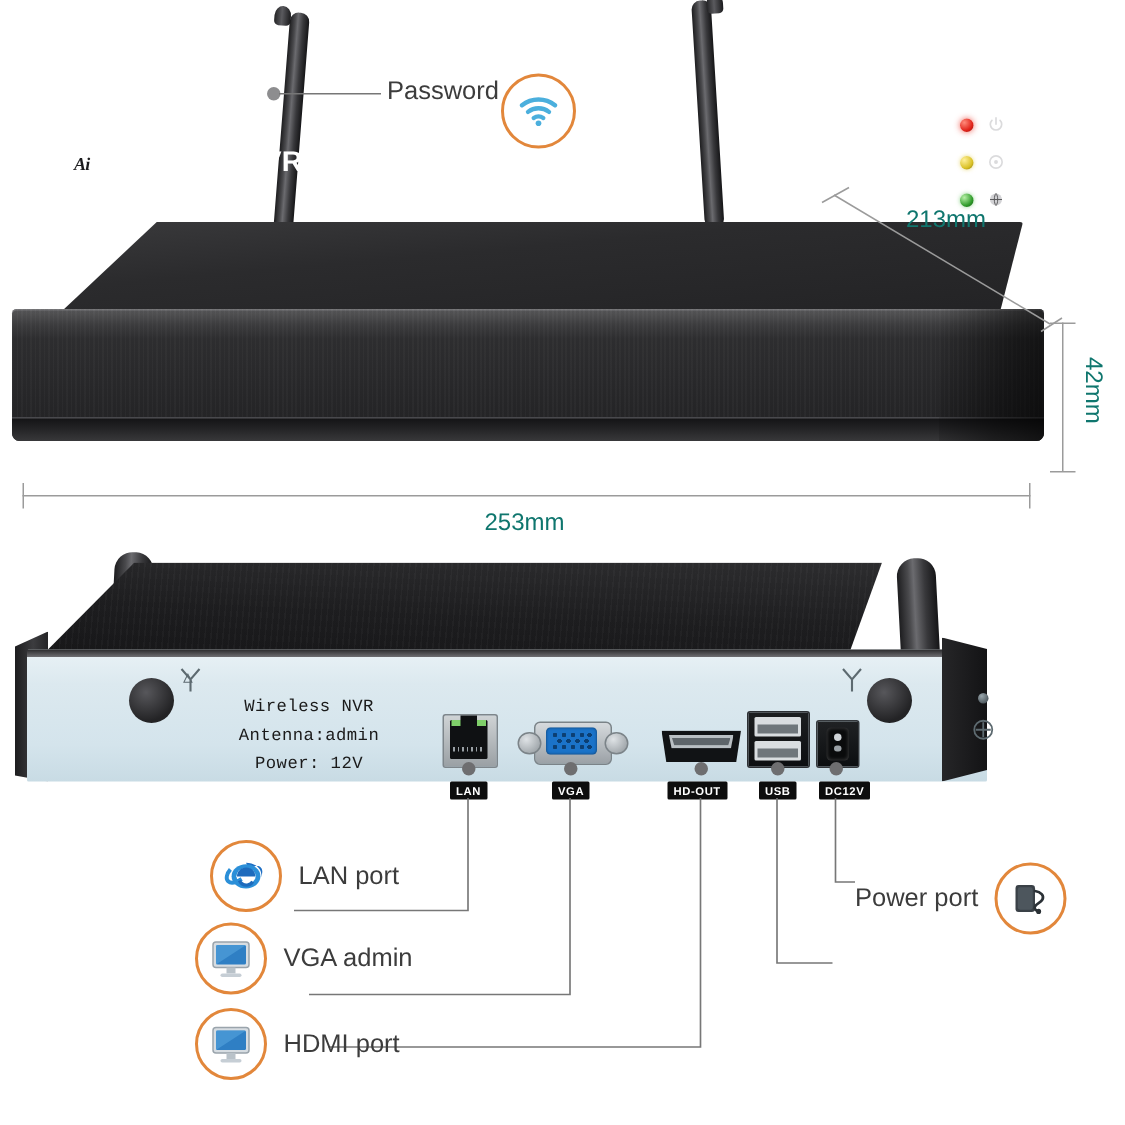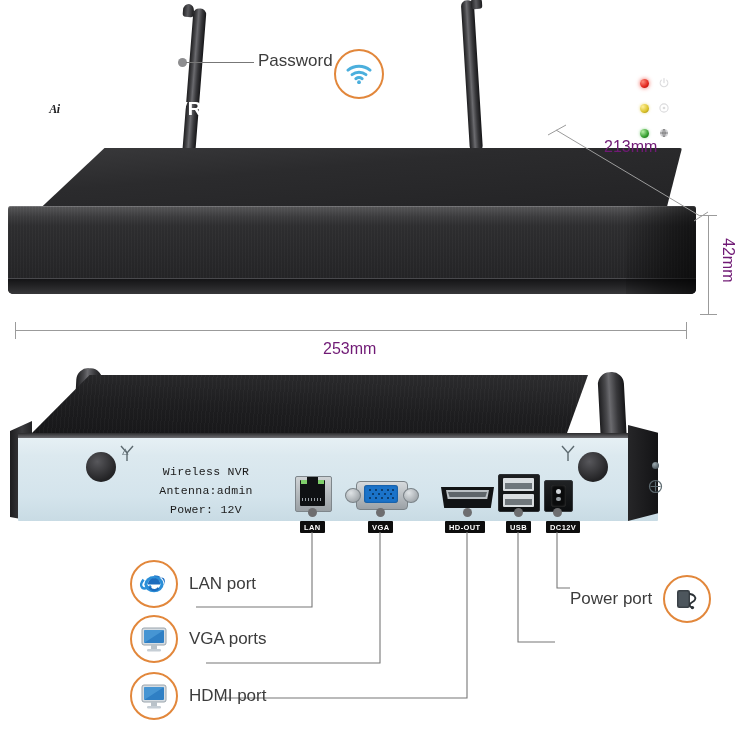--- a/index.html
+++ b/index.html
@@ -64,21 +64,21 @@
            box-shadow:0 0 3px rgba(220,195,40,.6);}
   .led.green{background:radial-gradient(circle at 32% 30%,#b6f0a6,#2f9b2a 62%,#12500f);
            box-shadow:0 0 3px rgba(60,180,55,.55);}
   .glyph{width:12px;height:12px;opacity:.92;}
 
   
   .dimline{position:absolute;background:#9b9b9b;}
   .dim-h{height:1px;}
   .dim-v{width:1px;}
   .tick{position:absolute;background:#9b9b9b;}
-  .dimtext{position:absolute;font-size:16px;color:#701a75;white-space:nowrap;}
+  .dimtext{position:absolute;font-size:16px;color:#0f766e;white-space:nowrap;}
   .dimtext.vert{writing-mode:vertical-rl;}
 
   
   .ant{position:absolute;border-radius:6px;
     background:linear-gradient(90deg,#1d1d1f 0%,#4a4a4d 28%,#6b6b6f 42%,#38383b 70%,#151517 100%);}
   .ant-cap{position:absolute;border-radius:50% 50% 3px 3px;
     background:linear-gradient(90deg,#232325,#5a5a5e 45%,#1a1a1c);}
 
   
   #antenna-callout{position:absolute;left:178px;top:62px;}
@@ -330,21 +330,21 @@
 
     <path d="M380 12 L380 143 L206 143" stroke="#777" stroke-width="1.1" fill="none"></path>
 
     <path d="M467 12 L467 178 L219 178" stroke="#777" stroke-width="1.1" fill="none"></path>
 
     <path d="M518 12 L518 122 L555 122" stroke="#777" stroke-width="1.1" fill="none"></path>
 
     <path d="M557 12 L557 68 L570 68" stroke="#777" stroke-width="1.1" fill="none"></path>
   </svg>
 
-  <div class="crow" style="left:130px;top:560px;justify-content:center;">
+  <div class="crow" style="left:140px;top:560px;justify-content:center;">
     <div class="badge" style="position:relative;width:44px;height:44px;flex:0 0 44px;">
       <svg width="30" height="26" viewBox="0 0 30 26">
         <path d="M15 4.2c5.6 0 10.2 3.4 10.2 7.8 0 1.2-.35 2.35-.95 3.35 1.9-3.6 2.2-6.6.6-8.1-1.5-1.45-4.6-1-8 .9" fill="#1f6fc4"></path>
         <ellipse cx="15" cy="13.2" rx="9.6" ry="8.1" fill="#2b8fd8"></ellipse>
         <ellipse cx="15" cy="13.2" rx="6.4" ry="5.4" fill="#fff"></ellipse>
         <path d="M4.6 8.6C2 11.6 1.4 14.9 3.1 16.5c1.7 1.6 5.3.9 9-1.5" fill="none" stroke="#2b8fd8" stroke-width="2.6"></path>
         <path d="M9 13.4h12.2c.2-3.4-2.4-6.1-6-6.1s-6.3 2.7-6.2 6.1z" fill="#1d6bbd"></path>
         <path d="M10.6 16c1 2 3 3.3 5.2 3.1 1.6-.15 2.9-1 3.7-2.3" fill="none" stroke="#1d6bbd" stroke-width="2.2"></path>
       </svg>
     </div>
@@ -354,21 +354,21 @@
   <div class="crow" style="left:130px;top:615px;">
     <div class="badge" style="position:relative;width:44px;height:44px;flex:0 0 44px;">
       <svg width="30" height="28" viewBox="0 0 30 28">
         <rect x="3" y="3" width="24" height="17" rx="2" fill="#d7dde2" stroke="#9aa4ac" stroke-width="1"></rect>
         <rect x="5" y="5" width="20" height="13" rx="1" fill="#2f7fc4"></rect>
         <path d="M5 5h20l-20 13z" fill="#5aa8e0" opacity=".55"></path>
         <rect x="12" y="20" width="6" height="4" fill="#b9c2c9"></rect>
         <rect x="8" y="24" width="14" height="2.4" rx="1.2" fill="#c6ced5"></rect>
       </svg>
     </div>
-    <div class="callout-label" style="position:relative;left:0;top:0;">VGA ports</div>
+    <div class="callout-label" style="position:relative;left:0;top:0;">VGA admin</div>
   </div>
 
   <div class="crow" style="left:130px;top:672px;">
     <div class="badge" style="position:relative;width:44px;height:44px;flex:0 0 44px;">
       <svg width="30" height="28" viewBox="0 0 30 28">
         <rect x="3" y="3" width="24" height="17" rx="2" fill="#d7dde2" stroke="#9aa4ac" stroke-width="1"></rect>
         <rect x="5" y="5" width="20" height="13" rx="1" fill="#2f7fc4"></rect>
         <path d="M5 5h20l-20 13z" fill="#5aa8e0" opacity=".55"></path>
         <rect x="12" y="20" width="6" height="4" fill="#b9c2c9"></rect>
         <rect x="8" y="24" width="14" height="2.4" rx="1.2" fill="#c6ced5"></rect>

